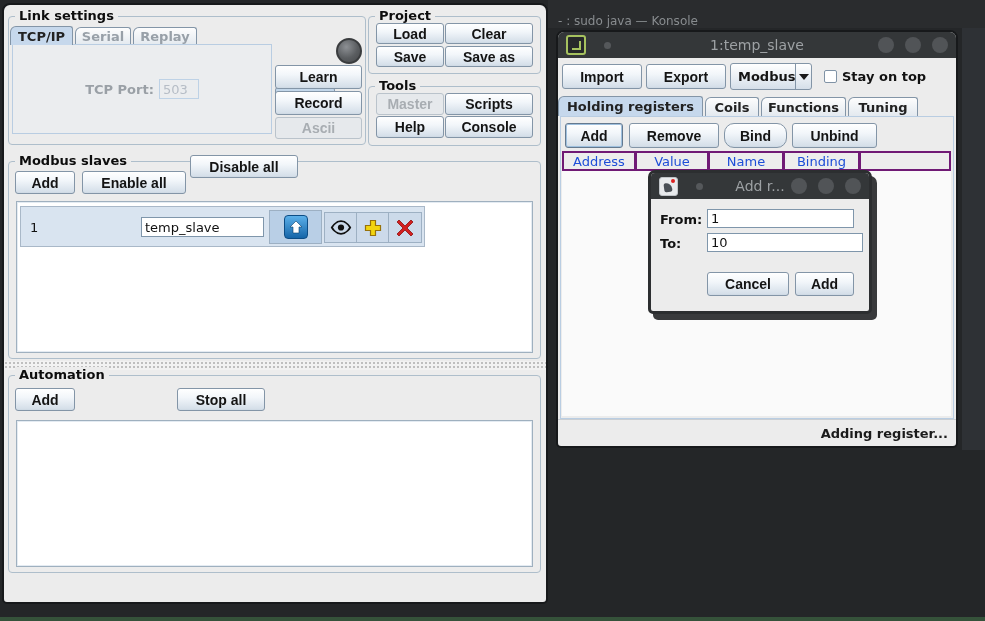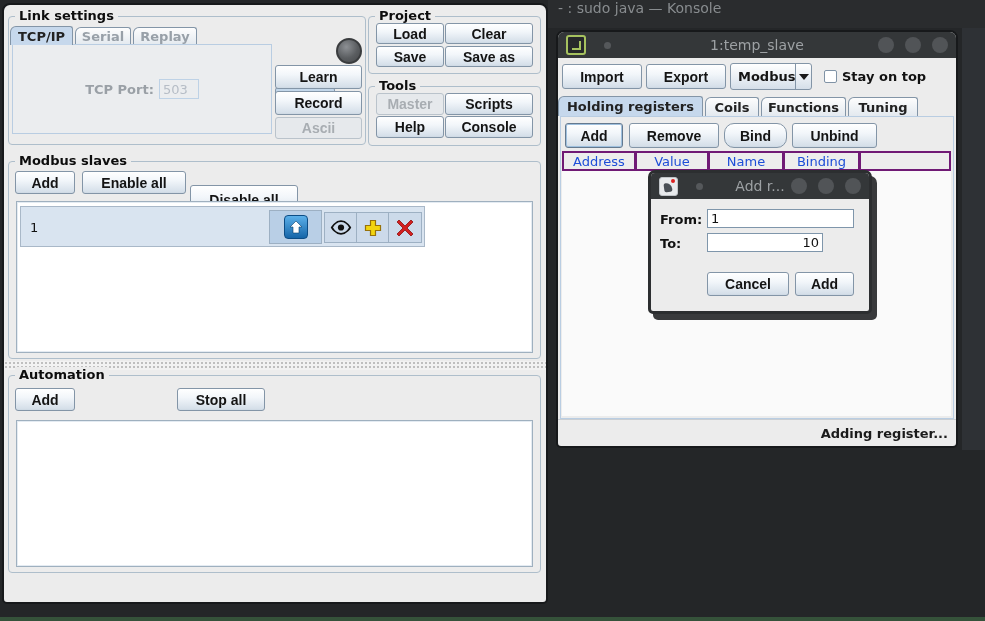--- a/index.html
+++ b/index.html
@@ -1,21 +1,21 @@
 <!DOCTYPE html>
 <html><head>
 <meta charset="utf-8">
 <style>
   html,body{margin:0;padding:0;background:#242628;}
   #desktop{position:relative;width:985px;height:621px;overflow:hidden;
            font-family:"DejaVu Sans",sans-serif;background:#242628;}
 
   
   .konsole-titlebar{position:absolute;left:548px;top:0;width:437px;height:28px;
-    background:#2a2c2e;color:#888c8f;font-size:14px;display:flex;align-items:flex-start;}
+    background:#2a2c2e;color:#888c8f;font-size:12px;display:flex;align-items:flex-end;}
   .konsole-titlebar span{margin-left:10px;white-space:nowrap;}
   .konsole-strip{position:absolute;left:962px;top:28px;width:23px;height:422px;background:#2e3135;}
   .desktop-bottom-line{position:absolute;left:0;top:617px;width:985px;height:4px;background:#35523a;}
 
   
   .window{position:absolute;background:#ececec;border:2px solid #17191b;
           border-radius:8px 8px 5px 5px;box-sizing:border-box;}
   .titlebar{height:26px;background:#343739;border-radius:6px 6px 0 0;position:relative;
             display:flex;align-items:center;color:#9da1a4;font-size:14px;}
   .tb-title{position:absolute;left:0;right:0;text-align:center;pointer-events:none;}
@@ -161,26 +161,27 @@
 
       <div class="group" style="left:4px;top:156px;width:533px;height:198px;">
         <span class="group-title">Modbus slaves</span>
       </div>
       <button class="btn" style="left:11px;top:166px;width:60px;height:23px;">
         <span>Add</span>
       </button>
       <button class="btn" style="left:78px;top:166px;width:104px;height:23px;">
         <span>Enable all</span>
       </button>
-      <button class="btn" style="left:186px;top:180px;width:108px;height:30px;">
+      <button class="btn" style="left:186px;top:150px;width:108px;height:23px;">
         <span>Disable all</span>
       </button>
       <div class="listbox" style="left:12px;top:196px;width:517px;height:152px;">
         <div class="slave-row" style="left:3px;top:4px;width:405px;height:41px;">
           <span class="label" style="left:9px;top:13px;">1</span>
+          <input class="tfield" style="left: 120px; top: 10px; width: 123px; height: 20px;" value="temp_slave">
           <div class="ico-btn" style="left:248px;top:3px;width:53px;height:34px;background:#b9cfe6;">
             <div class="up-ico">
               <svg width="14" height="14" viewBox="0 0 14 14">
                   <path d="M7 1 L13 7 H10 V13 H4 V7 H1 Z" fill="#ffffff" stroke="#0a3f6d" stroke-width="0.6"></path>
                 </svg>
             </div>
           </div>
           <div class="ico-btn" style="left:303px;top:5px;width:33px;height:31px;">
             <svg width="22" height="15" viewBox="0 0 24 16">
               <path d="M12 1 C6 1 2 8 2 8 s4 7 10 7 10-7 10-7 -4-7-10-7 z" fill="none" stroke="#111" stroke-width="2"></path>
@@ -309,21 +310,21 @@
       <div class="tb-circles" style="right:8px;">
         <div class="tb-circle"></div>
         <div class="tb-circle"></div>
         <div class="tb-circle"></div>
       </div>
     </div>
     <div class="dlg-content">
       <span class="label bold" style="left:9px;top:13px;">From:</span>
       <input class="tfield" style="left: 56px; top: 10px; width: 147px; height: 19px;" value="1">
       <span class="label bold" style="left:9px;top:37px;">To:</span>
-      <input class="tfield" style="left: 56px; top: 34px; width: 116px; height: 19px; text-align: right;" value="10">
+      <input class="tfield" style="left: 56px; top: 34px; width: 156px; height: 19px;" value="10">
       <button class="btn" style="left:56px;top:73px;width:82px;height:24px;">
         <span>Cancel</span>
       </button>
       <button class="btn" style="left:144px;top:73px;width:59px;height:24px;">
         <span>Add</span>
       </button>
     </div>
   </div>
 
 </div>

